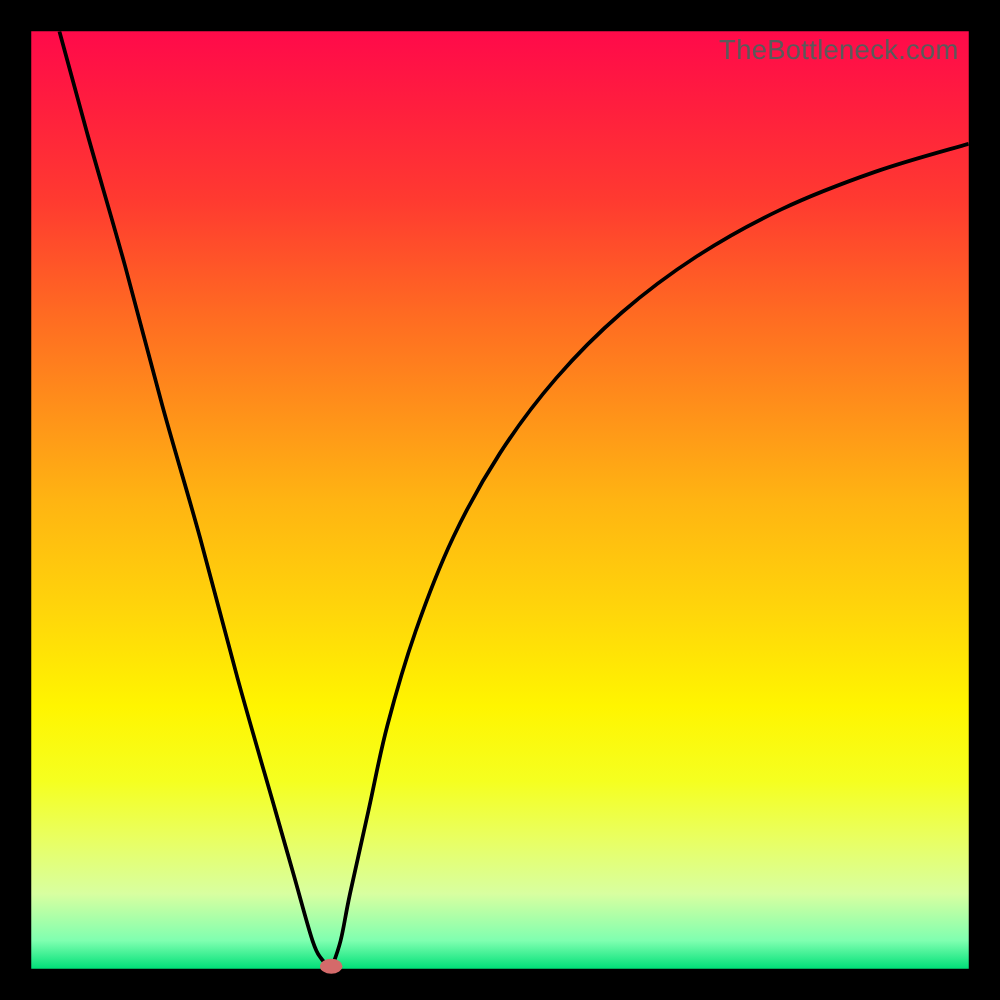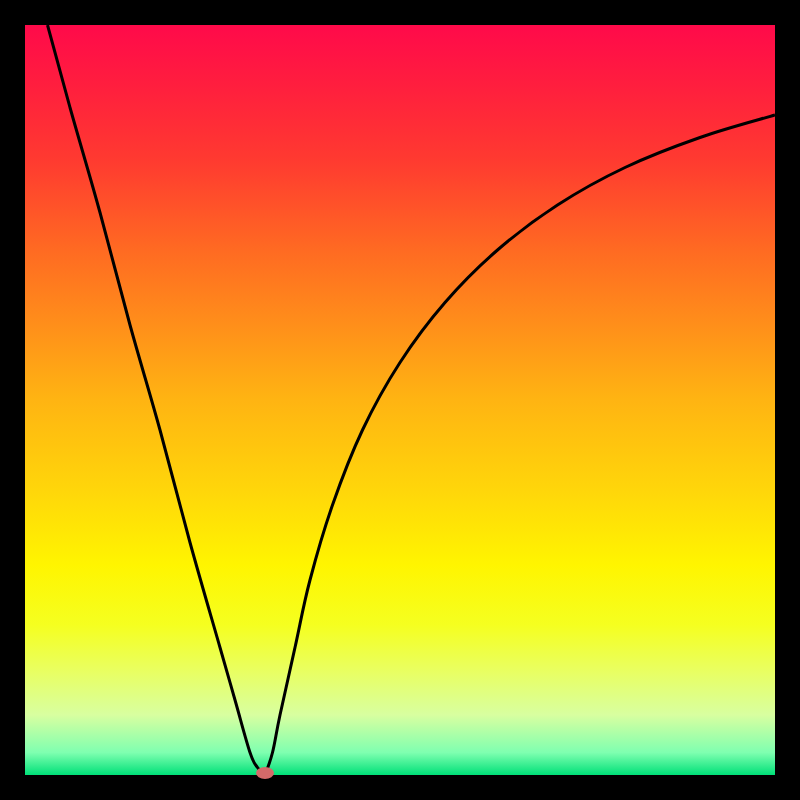--- a/index.html
+++ b/index.html
@@ -54,20 +54,21 @@
     border-radius: 50%;
     background: #d46a6a;
   }
 </style>
 </head>
 <body>
 
 <div class="frame">
   <div class="plot">
 
+    <div class="watermark">TheBottleneck.com</div>
 
     <svg class="curve" viewBox="0 0 750 750" preserveAspectRatio="none">
       <path id="left-path" fill="none" stroke="#000" stroke-width="3" d="M 22.5 0 C 26.55 14.85, 35.55 48.75, 45 82.5 C 54.45 116.25, 64.2 148.35, 75 187.5 C 85.8 226.65, 94.20000000000002 260.85, 105.00000000000001 300 C 115.80000000000001 339.15, 124.2 365.85, 135 405 C 145.8 444.15, 154.2 478.35, 165 517.5 C 175.8 556.65, 186.9 594.15, 195 622.5 C 203.1 650.85, 204.60000000000002 656.1, 210.00000000000003 675 C 215.40000000000003 693.9, 220.95000000000002 715.35, 225 727.5 C 229.04999999999998 739.65, 229.8 738.45, 232.5 742.5 C 235.2 746.55, 238.65 748.65, 240 750"></path>
       <path id="right-path" fill="none" stroke="#000" stroke-width="3" d="M 240 750 C 241.35 745.95, 244.79999999999998 738.3, 247.5 727.5 C 250.20000000000002 716.7, 250.95000000000002 708.9, 255.00000000000003 690 C 259.05 671.1, 264.6 646.8, 270 622.5 C 275.4 598.2, 278.25 580.65, 285 555 C 291.75 529.35, 298.05 507, 307.5 480 C 316.95 453, 325.35 430.65000000000003, 337.5 405 C 349.65 379.34999999999997, 360.15 360.44999999999993, 375 337.49999999999994 C 389.85 314.54999999999995, 402.45000000000005 297.75, 420.00000000000006 277.5 C 437.55000000000007 257.25, 452.25 242.55, 472.5 225 C 492.75 207.45, 509.55 194.85, 532.5 180 C 555.45 165.15, 574.35 154.65, 600 142.5 C 625.65 130.35, 648 121.95, 675 112.5 C 702 103.05, 736.5 94.05, 750 90"></path>
     </svg>
 
     <div id="min-marker" class="marker" style="left: 231px; top: 742px;"></div>
 
   </div>
 </div>

